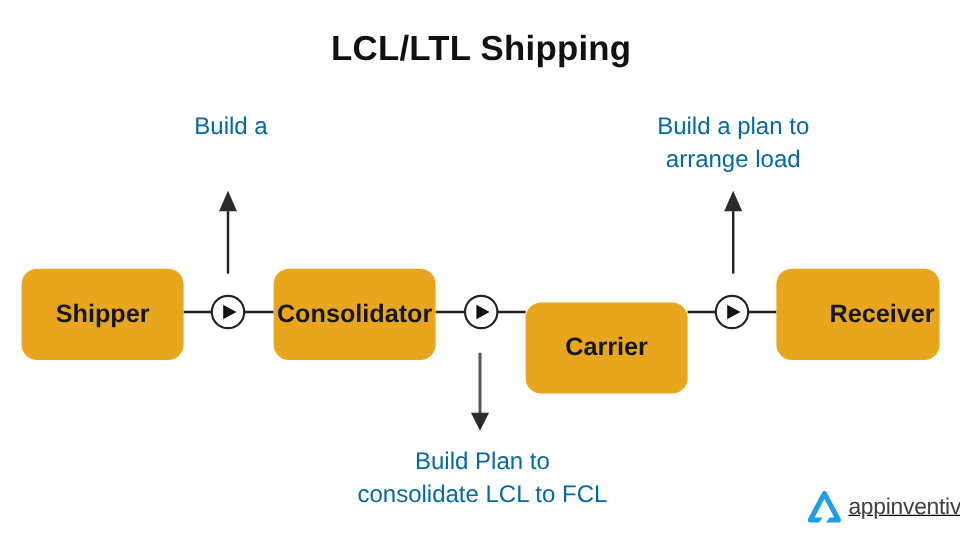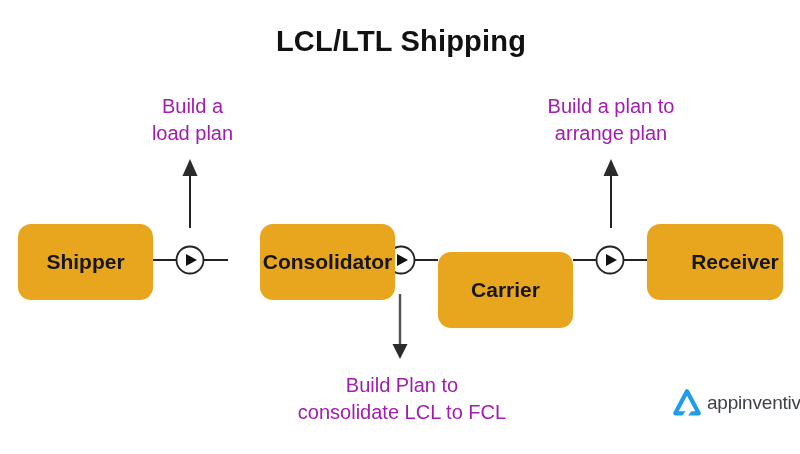--- a/index.html
+++ b/index.html
@@ -18,34 +18,34 @@
   }
   .overlay{position:absolute;top:0;left:0;width:800px;height:454px;}
   .node{
     position:absolute;top:224px;height:76px;
     background:#E8A61E;border-radius:13px;
     display:flex;align-items:center;justify-content:center;
     font-size:21px;font-weight:600;color:#161616;
     box-sizing:border-box;
   }
   .node-shipper{left:18px;width:135px;}
-  .node-consolidator{left:228px;width:135px;margin-left:32px;}
+  .node-consolidator{left:228px;width:135px;}
   .node-carrier{left:438px;width:135px;margin-top:28px;}
   .node-receiver{left:647px;width:136px;padding-left:40px;}
   .annotation{
     position:absolute;text-align:center;
-    font-size:20px;font-weight:500;color:#a21caf;
+    font-size:20px;font-weight:500;color:#0369a1;
     line-height:27px;
   }
   .annotation-load-plan{left:90px;top:93px;width:205px;}
   .annotation-arrange-cargo{left:508px;top:93px;width:206px;}
   .annotation-consolidate{left:262px;top:372px;width:280px;}
   .logo{
-    position:absolute;left:672px;top:388px;
-    display:flex;align-items:center;gap:5px;
+    position:absolute;left:672px;top:408px;
+    display:flex;align-items:center;gap:5px;text-decoration:underline;
   }
   .logo-text{
     font-size:19px;font-weight:500;color:#3d4045;
     letter-spacing:-0.2px;
   }
 </style>
 </head>
 <body>
 
 <div class="canvas">
@@ -95,25 +95,24 @@
   </div>
   <div class="node node-carrier">
     <span>Carrier</span>
   </div>
   <div class="node node-receiver">
     <span>Receiver</span>
   </div>
 
   <div class="annotation annotation-load-plan">
     <div>Build a</div>
-    <div>load plan</div>
   </div>
   <div class="annotation annotation-arrange-cargo">
     <div>Build a plan to</div>
-    <div>arrange plan</div>
+    <div>arrange load</div>
   </div>
   <div class="annotation annotation-consolidate">
     <div>Build Plan to</div>
     <div>consolidate LCL to FCL</div>
   </div>
 
   <div class="logo">
     <svg width="30" height="30" viewBox="0 0 32 32" xmlns="http://www.w3.org/2000/svg">
       <path d="M16 3.5 L28.5 27 L3.5 27 Z" fill="none" stroke="#1F9CEA" stroke-width="4.5" stroke-linejoin="round"></path>
       <line x1="13" y1="31" x2="21" y2="20" stroke="#ffffff" stroke-width="5"></line>

